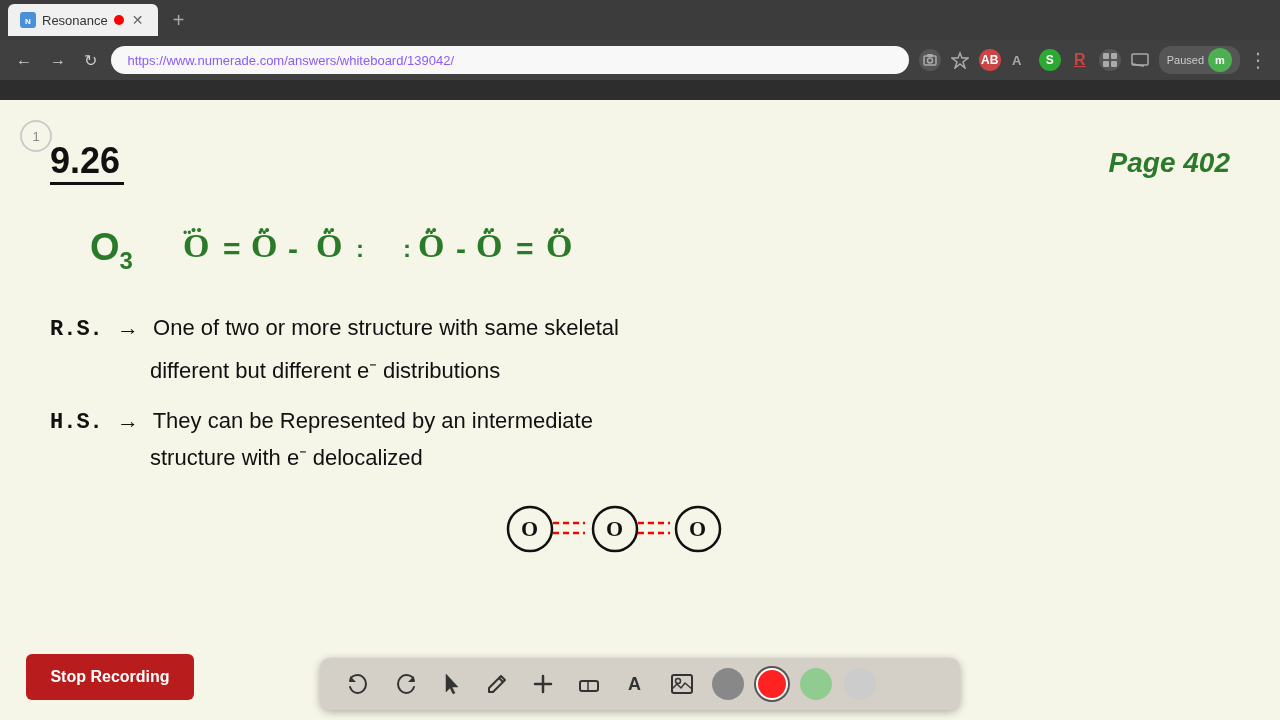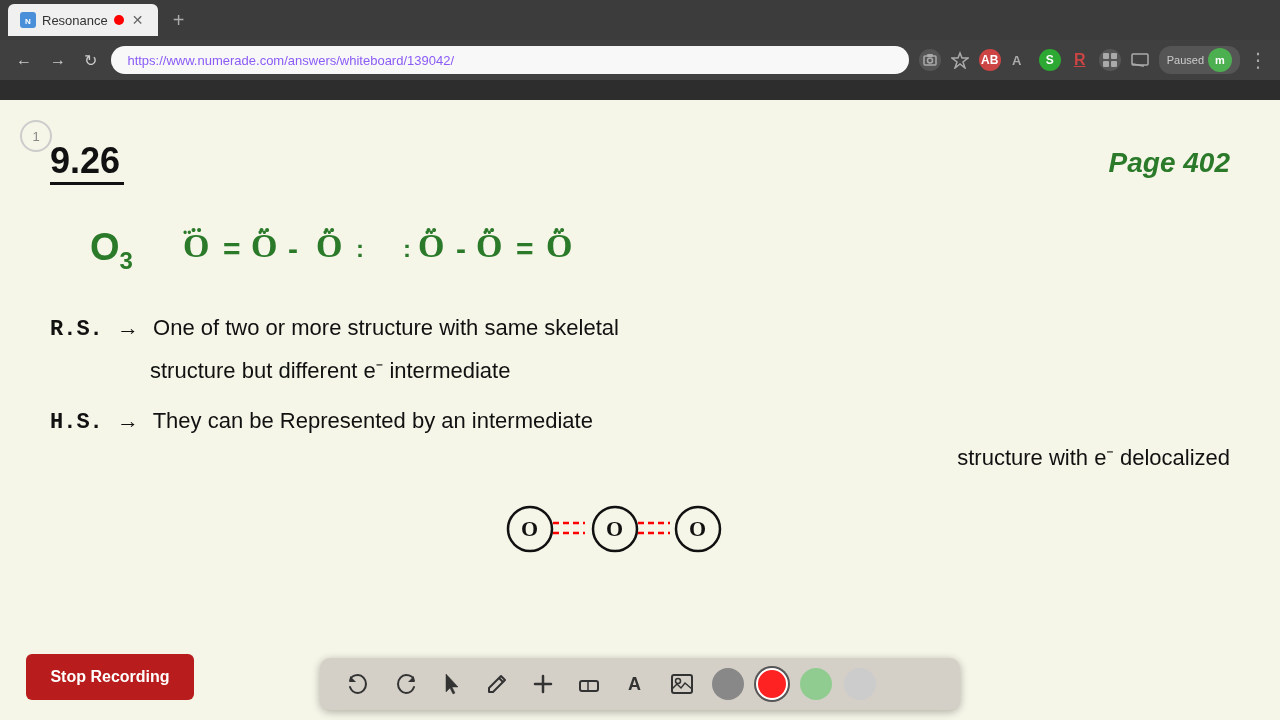--- a/index.html
+++ b/index.html
@@ -406,30 +406,30 @@
         <text x="380" y="22" font-size="12" fill="#2a7a2a">••</text>
       </svg>
     </div>
 
     <div class="definition-section">
       <div class="def-line">
         <span class="def-label">R.S.</span>
         <span style="margin: 0 8px;">→</span>
         <span>One of two or more structure with same skeletal</span>
       </div>
-      <div class="def-line" style="padding-left: 100px;">structure but different e⁻ intermediate</div>
+      <div class="def-line" style="padding-left: 100px;">different but different e⁻ distributions</div>
     </div>
 
     <div class="hybrid-section">
       <div class="def-line">
         <span class="def-label">H.S.</span>
         <span style="margin: 0 8px;">→</span>
         <span>They can be Represented by an intermediate</span>
       </div>
-      <div class="def-line" style="padding-left: 100px; text-align: right;">structure with e⁻ delocalized</div>
+      <div class="def-line" style="padding-left: 100px;">structure with e⁻ delocalized</div>
     </div>
 
     <div style="display:flex;justify-content:center;margin-top:10px;">
       <svg width="320" height="70" viewBox="0 0 320 70">
 
         <ellipse cx="50" cy="38" rx="22" ry="22" fill="none" stroke="#111" stroke-width="2.5"></ellipse>
         <text x="41" y="45" font-size="22" fill="#111" font-family="Comic Sans MS, cursive" font-weight="bold">O</text>
 
         <line x1="73" y1="32" x2="105" y2="32" stroke="red" stroke-width="2.5" stroke-dasharray="6,4"></line>
         <line x1="73" y1="42" x2="105" y2="42" stroke="red" stroke-width="2.5" stroke-dasharray="6,4"></line>

